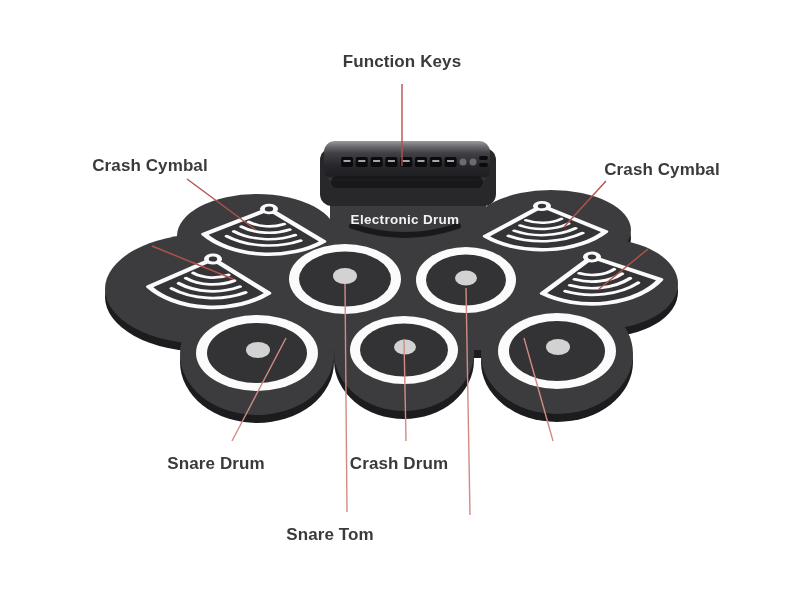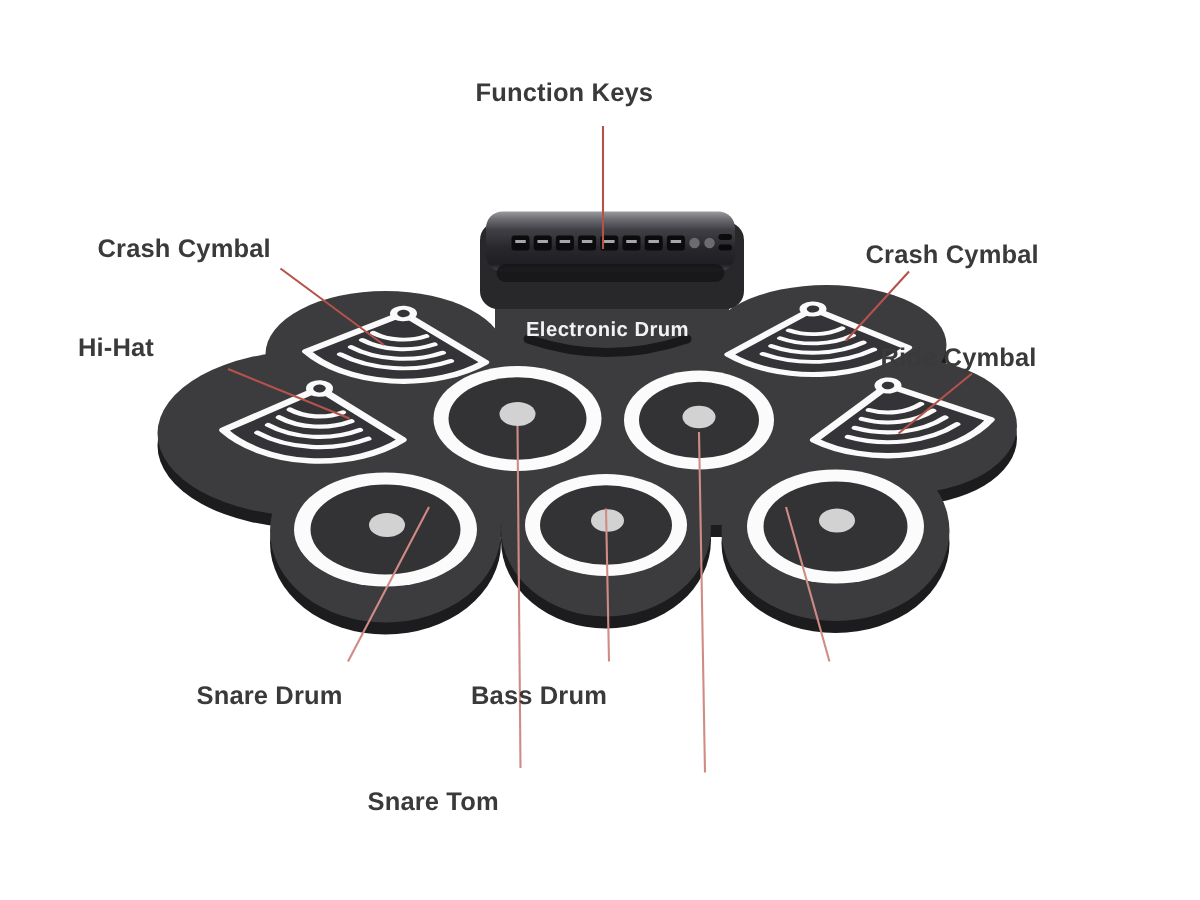--- a/index.html
+++ b/index.html
@@ -2,21 +2,21 @@
 <html><head>
 <meta charset="utf-8">
 <style>
   html,body{margin:0;padding:0;background:#ffffff;}
   .stage{
     position:relative;width:800px;height:600px;background:#ffffff;overflow:hidden;
     font-family:"Liberation Sans","DejaVu Sans",sans-serif;
   }
   .stage svg{position:absolute;left:0;top:0;}
   .part-label{
-    position:absolute;width:170px;
+    position:absolute;width:170px;text-align:center;
     font-size:17px;font-weight:700;color:#3a3a3a;letter-spacing:0.1px;
     line-height:20px;white-space:nowrap;
   }
   .lbl-function-keys{left:317px;top:52px;}
   .lbl-crash-left{left:65px;top:156px;}
   .lbl-hi-hat{left:52px;top:222px;}
   .lbl-crash-right{left:577px;top:160px;}
   .lbl-ride{left:587px;top:229px;}
   .lbl-snare{left:131px;top:454px;}
   .lbl-bass{left:314px;top:454px;}
@@ -193,20 +193,18 @@
       <line x1="232" y1="441" x2="286" y2="338" stroke="#d18b85"></line>
       <line x1="406" y1="441" x2="404" y2="339" stroke="#d18b85"></line>
       <line x1="553" y1="441" x2="524" y2="338" stroke="#d18b85"></line>
       <line x1="347" y1="512" x2="345" y2="284" stroke="#d18b85"></line>
       <line x1="470" y1="515" x2="466" y2="288" stroke="#d18b85"></line>
     </g>
   </svg>
 
   <div class="part-label lbl-function-keys">Function Keys</div>
   <div class="part-label lbl-crash-left">Crash Cymbal</div>
-  <div class="part-label lbl-hi-hat">Hi-Hat</div>
   <div class="part-label lbl-crash-right">Crash Cymbal</div>
-  <div class="part-label lbl-ride">Ride Cymbal</div>
   <div class="part-label lbl-snare">Snare Drum</div>
-  <div class="part-label lbl-bass">Bass Drum</div>
+  <div class="part-label lbl-bass">Crash Drum</div>
   <div class="part-label lbl-high">Snare Tom</div>
 
 </div>
 
 </body></html>

